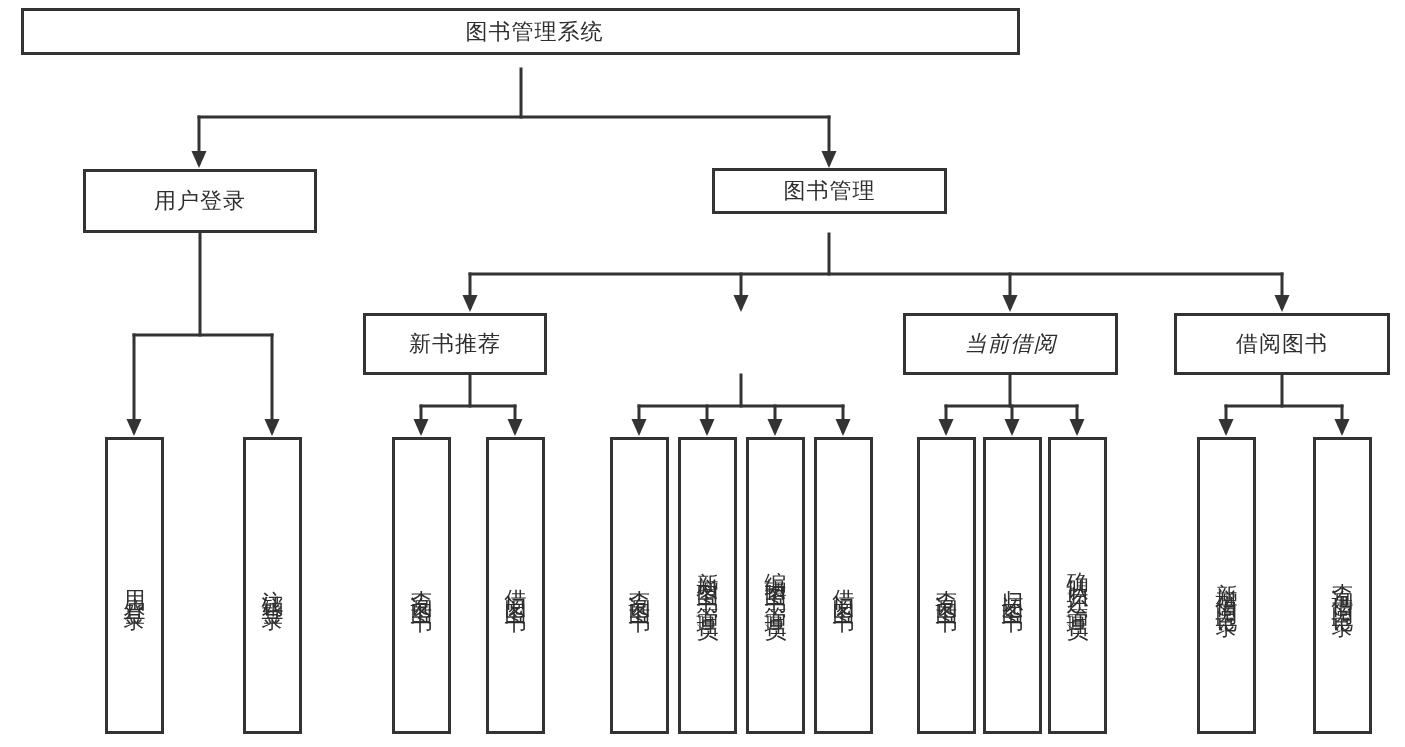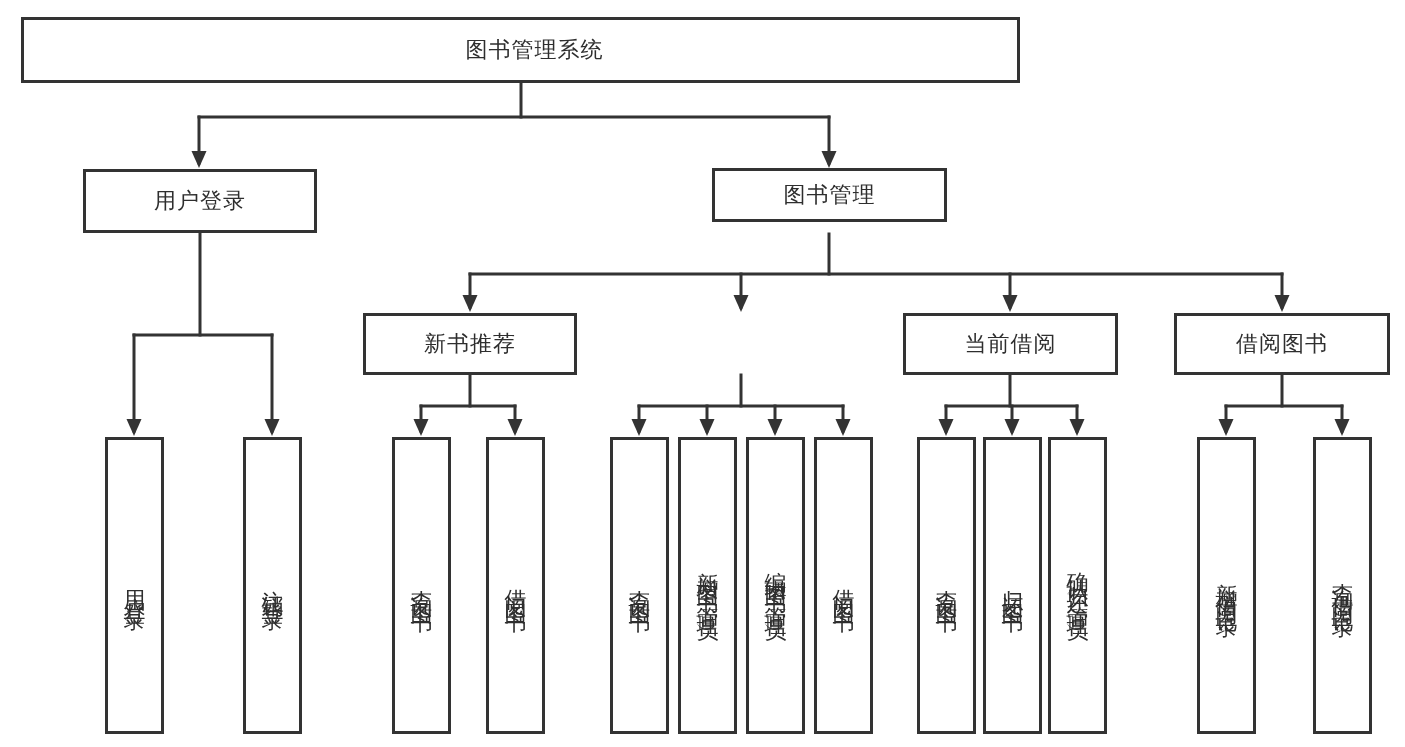--- a/index.html
+++ b/index.html
@@ -27,27 +27,27 @@
     border: 3px solid #333333;
     background: #ffffff;
     display: flex;
     align-items: center;
     justify-content: center;
     color: #2e2e2e;
     font-size: 22px;
     letter-spacing: 1px;
     text-align: center;
   }
-  .node.root   { left: 21px;  top: 17px;  width: 999px; height: 66px; padding-left: 28px; }
+  .node.root   { left: 21px;  top: 8px;  width: 999px; height: 47px; padding-left: 28px; }
   .node.lvl1-a { left: 83px;  top: 169px; width: 234px; height: 64px; }
-  .node.lvl1-b { left: 712px; top: 168px; width: 235px; height: 54px; }
+  .node.lvl1-b { left: 712px; top: 168px; width: 235px; height: 46px; }
   .node.lvl2   { top: 313px; height: 62px; }
-  .node.l2-1 { left: 363px;  width: 214px; }
+  .node.l2-1 { left: 363px;  width: 184px; }
   .node.l2-2 { left: 635px;  width: 214px; }
-  .node.l2-3 { left: 903px;  width: 215px; }
+  .node.l2-3 { left: 903px;  width: 215px; font-style: italic; }
   .node.l2-4 { left: 1174px; width: 216px; }
   .node.leaf {
     top: 437px;
     width: 59px;
     height: 297px;
   }
   .leaf .vtext {
     writing-mode: vertical-rl;
     text-orientation: mixed;
     font-size: 22px;

